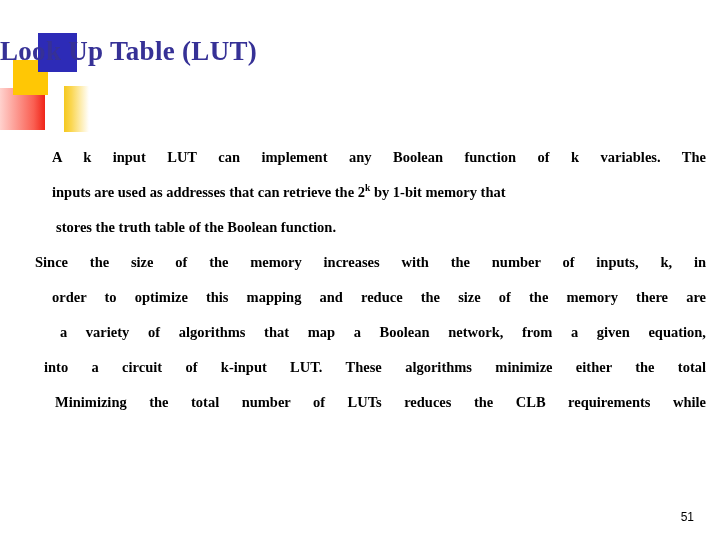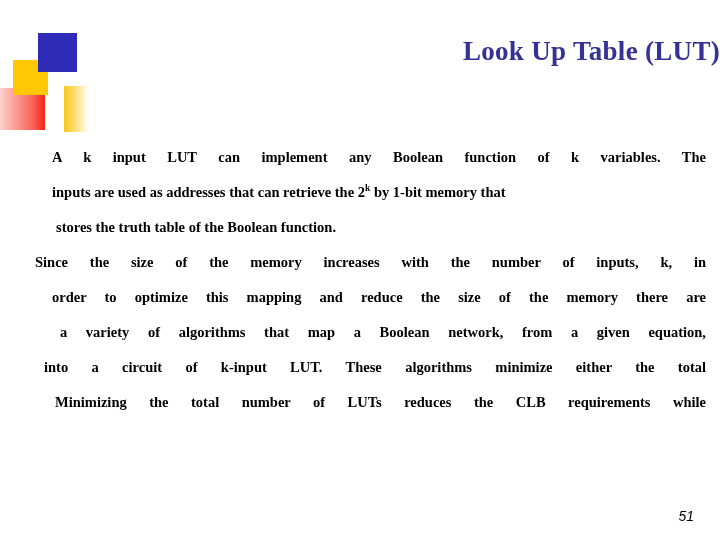--- a/index.html
+++ b/index.html
@@ -45,21 +45,21 @@
     left: 64px; top: 86px;
     width: 25px; height: 46px;
     background: linear-gradient(to right, #f4c81e 0%, #fbd752 30%, #ffffff 100%);
   }
 
   
   .title {
     position: absolute;
     left: 0; top: 36px;
     width: 720px;
-    text-align: right;
+    text-align: left;
     color: #363196;
     font-size: 27px;
     font-weight: bold;
     font-family: "Liberation Serif", "DejaVu Serif", serif;
     letter-spacing: 0.3px;
   }
 
   
   .body-block {
     position: absolute;
@@ -100,24 +100,23 @@
   }
 
   .accent-blue { color: #3b3590; }
 
   
   .page-number {
     position: absolute;
     right: 26px;
     bottom: 16px;
     font-family: "Liberation Sans", "DejaVu Sans", sans-serif;
-    font-size: 14px;
+    font-size: 12px;
     color: #000000;
     font-weight: normal;
-    font-style: italic;
   }
 </style>
 </head>
 <body>
 
 <div class="slide">
 
   <div class="deco deco-red"></div>
   <div class="deco deco-yellow"></div>
   <div class="deco deco-yellowgrad"></div>

